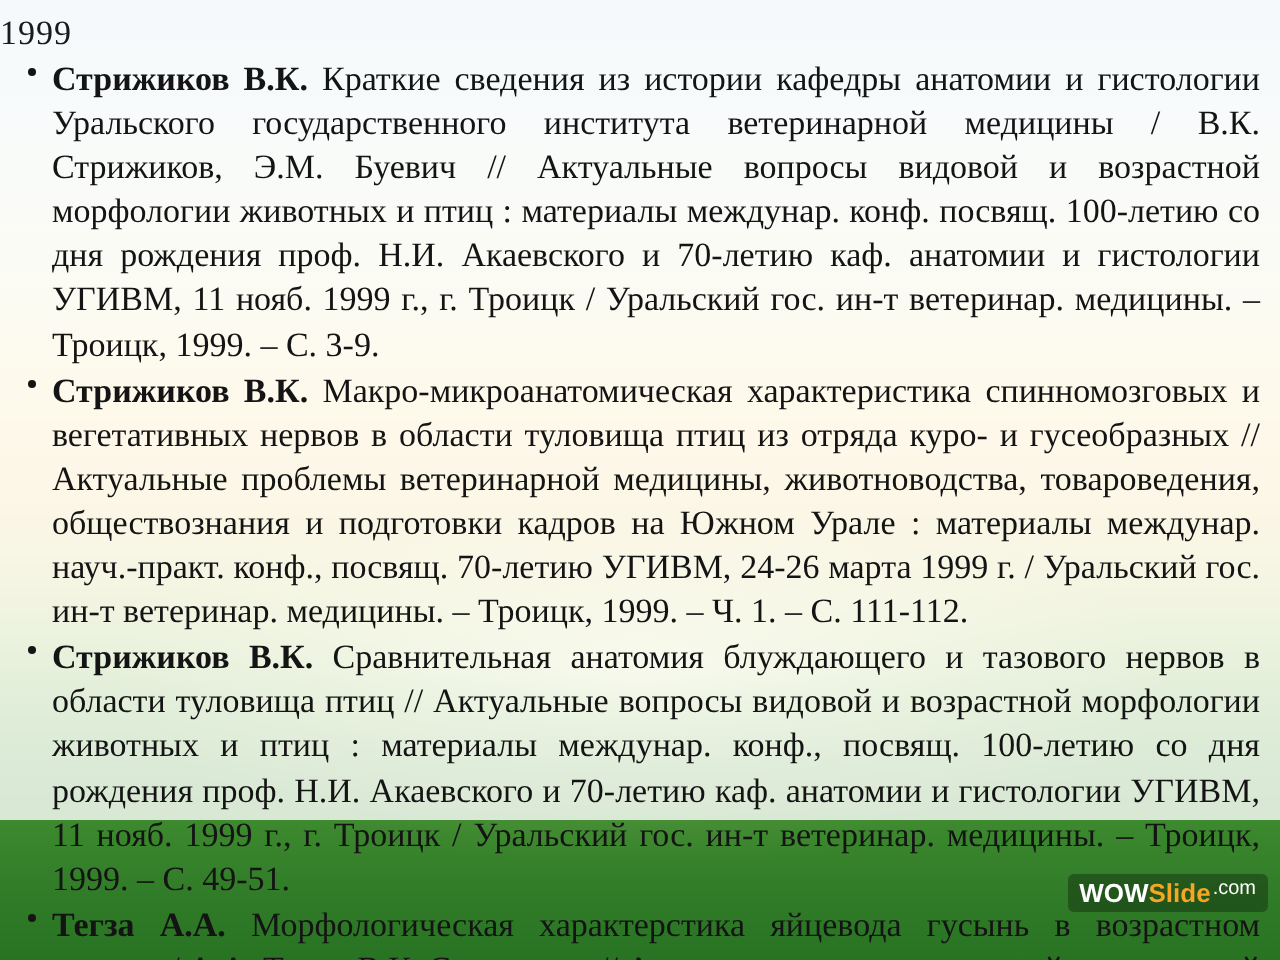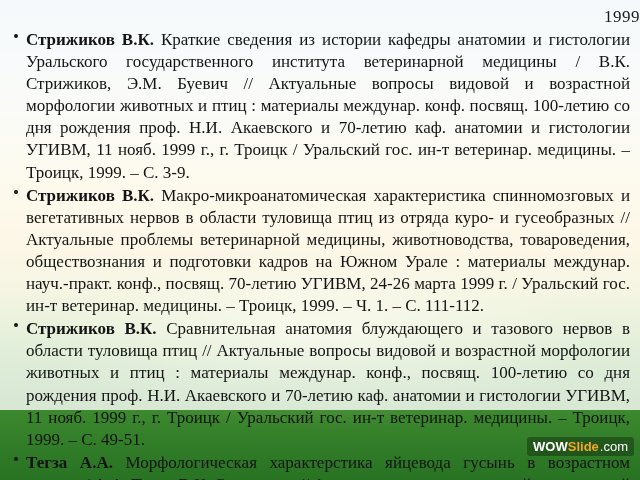--- a/index.html
+++ b/index.html
@@ -56,21 +56,21 @@
   }
   .content-panel {
     position: absolute;
     left: 0;
     top: 0;
     width: 640px;
     height: 410px;
     background: rgba(255,255,255,0.80);
   }
   .slide-title {
-    text-align: right;
+    text-align: left;
     font-size: 17px;
     color: #1a1a1a;
     padding-top: 7px;
     padding-bottom: 2px;
     letter-spacing: 0.5px;
   }
   .bullets {
     padding: 0 10px 0 12px;
   }
   .bullet {
@@ -104,21 +104,21 @@
     font-family: "Liberation Sans", sans-serif;
     font-size: 13px;
     font-weight: bold;
     background: rgba(0,0,0,0.30);
     border-radius: 3px;
     padding: 2px 6px;
     margin-top: 43px;
   }
   .watermark .wm-a { color: #ffffff; }
   .watermark .wm-b { color: #f5a623; }
-  .watermark .wm-c { color: #ffffff; font-weight: normal; font-size: 13px; margin-left: 1px;}
+  .watermark .wm-c { color: #ffffff; font-weight: normal; font-size: 10px; margin-left: 1px;}
 </style>
 </head>
 <body>
 
 <div class="slide">
   <div class="sun-glow"></div>
   <div class="grass-top"></div>
 
   <div class="content-panel">
     <div class="slide-title">1999</div>

